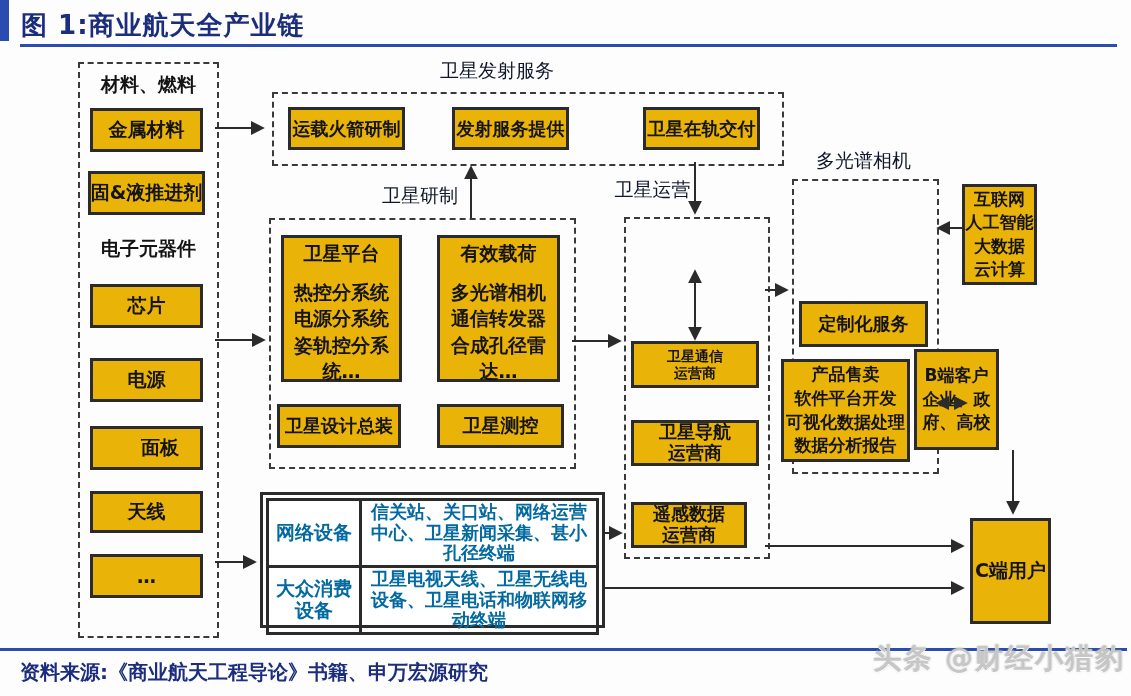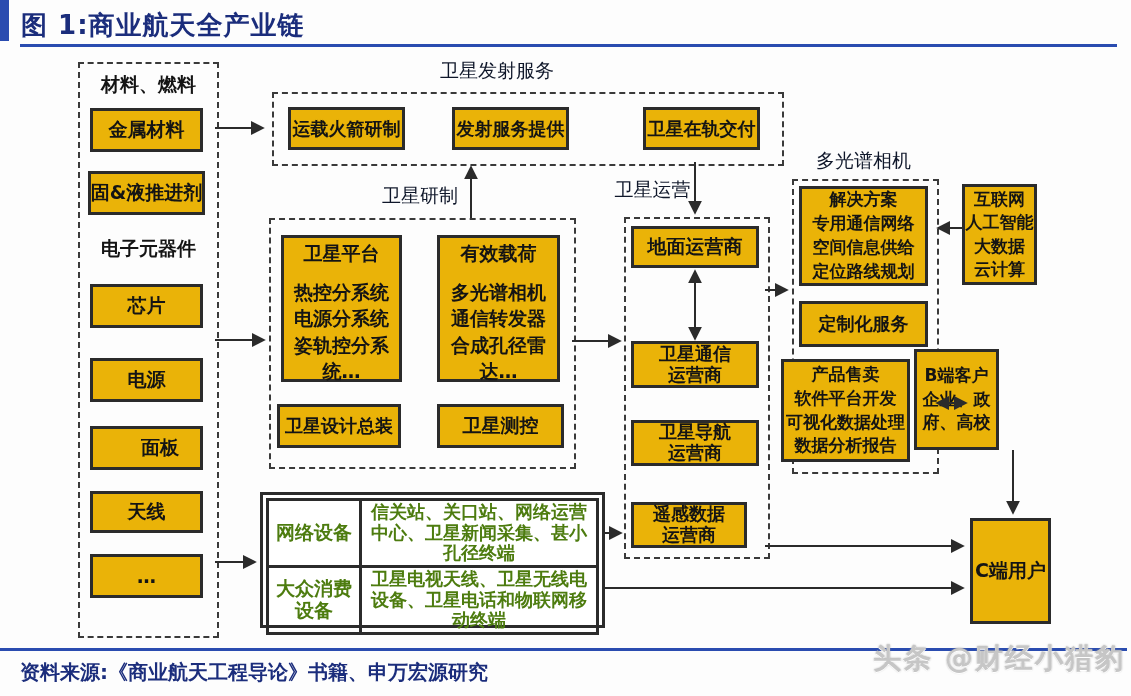--- a/index.html
+++ b/index.html
@@ -21,21 +21,21 @@
   .supply-box{left:10px;width:113px;height:44px;font-size:19px;white-space:nowrap;}
   
   .compound{flex-direction:column;justify-content:center;padding-top:8px;}
   .compound .hd{font-size:19px;margin-bottom:12px;}
   .compound .bd{font-size:19px;line-height:1.38;}
   
   .equip{position:absolute;left:260px;top:492px;width:345px;height:136px;border:3px solid #2b2b2b;background:#fff;
          box-sizing:border-box;padding:3px;}
   .equip table{width:100%;height:100%;border-collapse:collapse;}
   .equip td{border:3px solid #2b2b2b;text-align:center;vertical-align:middle;font-weight:700;
-            font-size:18px;line-height:1.15;padding:1px 3px;color:#4d7c0f;}
+            font-size:18px;line-height:1.15;padding:1px 3px;color:#0369a1;}
   .equip td.cat{width:84px;font-size:19px;}
   
   .arrows{position:absolute;left:0;top:0;pointer-events:none;}
   
   .footer-line{position:absolute;left:0;top:648px;width:1127px;height:3px;background:#2a4cb0;}
   .source-text{position:absolute;left:20px;top:659px;font-size:20px;font-weight:700;color:#1b2d7c;}
   .watermark{position:absolute;right:6px;top:640px;font-size:28px;font-weight:700;color:#c6c6c6;
              letter-spacing:2px;text-shadow:0 1px 0 #ffffff,0 0 2px #9a9a9a;}
 </style>
 </head>
@@ -77,34 +77,29 @@
     <div class="hd">有效载荷</div>
     <div class="bd pre">多光谱相机
 通信转发器
 合成孔径雷达…</div>
   </div>
   <div class="box" style="left:277px;top:404px;width:124px;height:44px;font-size:18px;">卫星设计总装</div>
   <div class="box" style="left:437px;top:404px;width:127px;height:44px;font-size:19px;">卫星测控</div>
 
   <div class="sec-label" style="left:585px;top:177px;width:135px;">卫星运营</div>
   <div class="dashed" style="left:624px;top:217px;width:142px;height:338px;"></div>
-  <div class="box" style="left:631px;top:226px;width:128px;height:42px;font-size:19px;">地面运营商</div>
-  <div class="box pre" style="left:631px;top:341px;width:128px;height:47px;font-size:18px;line-height:1.15;">卫星通信
+  <div class="box pre" style="left:631px;top:341px;width:128px;height:47px;font-size:14px;line-height:1.15;">卫星通信
 运营商</div>
   <div class="box pre" style="left:631px;top:420px;width:128px;height:46px;font-size:18px;line-height:1.15;">卫星导航
 运营商</div>
   <div class="box pre" style="left:631px;top:502px;width:116px;height:46px;font-size:18px;line-height:1.15;">遥感数据
 运营商</div>
 
   <div class="sec-label" style="left:795px;top:148px;width:137px;">多光谱相机</div>
   <div class="dashed" style="left:792px;top:179px;width:143px;height:291px;"></div>
-  <div class="box pre" style="left:799px;top:186px;width:129px;height:100px;font-size:17px;line-height:1.4;">解决方案
-专用通信网络
-空间信息供给
-定位路线规划</div>
   <div class="box" style="left:799px;top:301px;width:129px;height:46px;font-size:18px;">定制化服务</div>
   <div class="box pre" style="left:781px;top:359px;width:129px;height:103px;font-size:17px;line-height:1.4;">产品售卖
 软件平台开发
 可视化数据处理
 数据分析报告</div>
 
   <div class="box pre" style="left:962px;top:157px;width:75px;height:101px;font-size:17px;line-height:1.38;margin-top:27px;">互联网
 人工智能
 大数据
 云计算</div>

